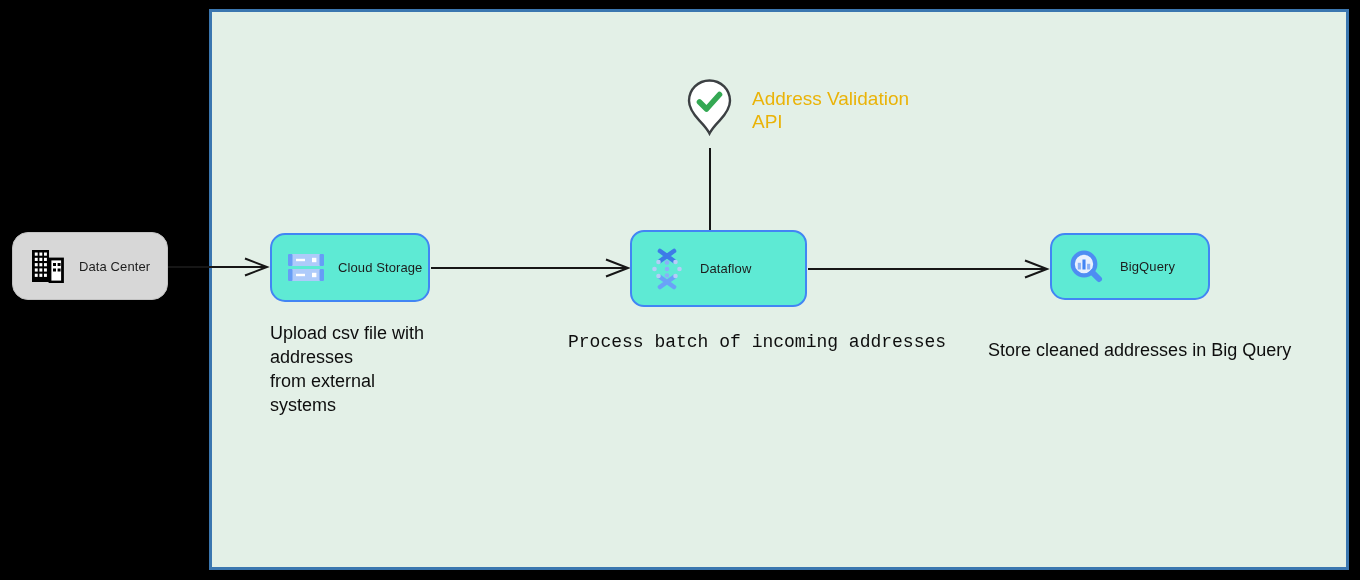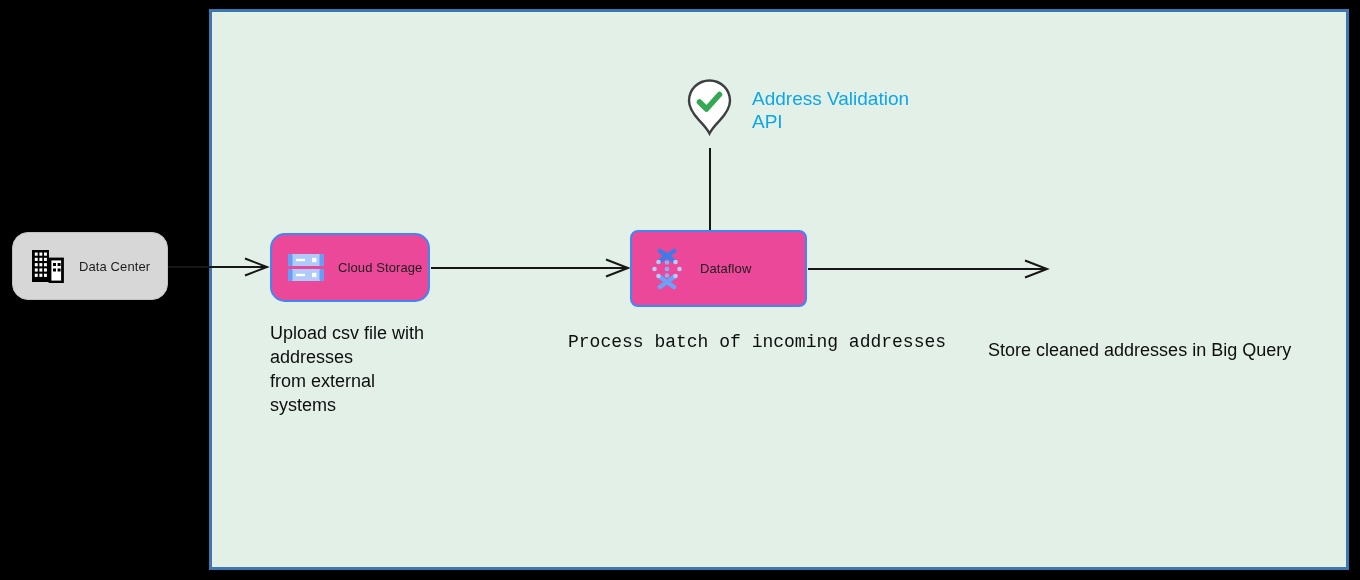--- a/index.html
+++ b/index.html
@@ -18,45 +18,45 @@
     border:3px solid #3b77b0;
     z-index:1;
   }
   svg.connectors{position:absolute;left:0;top:0;width:1360px;height:580px;z-index:2;pointer-events:none;}
   .node{
     position:absolute;z-index:3;
     box-sizing:border-box;
     display:flex;align-items:center;
     padding-left:16px;gap:14px;
     border-radius:15px;
-    background:#ec4899;
+    background:#5eead4;
     border:2px solid #4285f4;
   }
   .node .node-label{
     font-size:13px;color:#1d1d1d;letter-spacing:0.1px;
   }
   .node-data-center{
     left:12px;top:232px;width:156px;height:68px;
     background:#d7d7d7;border:1px solid #c2c2c2;border-radius:16px;
   }
   .node-cloud-storage{left:270px;top:233px;width:160px;height:69px;}
-  .node-dataflow{left:630px;top:230px;width:177px;height:77px;border-radius:8px;}
+  .node-dataflow{left:630px;top:230px;width:177px;height:77px;border-radius:14px;}
   .node-bigquery{left:1050px;top:233px;width:160px;height:67px;}
   .caption{
     position:absolute;z-index:3;
     font-size:18px;line-height:24px;color:#0e0e0e;
     white-space:pre-line;
   }
   .caption-upload{left:270px;top:321px;width:230px;}
   .caption-process{left:568px;top:330px;white-space:nowrap;font-family:Liberation Mono, monospace;}
   .caption-store{left:988px;top:330px;white-space:nowrap;margin-top:8px;}
   .pin-wrap{position:absolute;left:686px;top:79px;z-index:3;width:47px;height:57px;}
   .av-label{
     position:absolute;left:752px;top:87px;z-index:3;
-    font-size:19px;line-height:23px;color:#0ea5e9;
+    font-size:19px;line-height:23px;color:#eab308;
     white-space:pre-line;
   }
   .icon{flex:0 0 auto;display:block;}
 </style>
 </head>
 <body>
 
 <div class="canvas">
 
   <div class="boundary"></div>
@@ -136,20 +136,30 @@
       </g>
       <g fill="#89b0f8">
         <circle cx="19" cy="14.5" r="2.3"></circle>
           <circle cx="19" cy="21" r="2.3"></circle>
           <circle cx="19" cy="27.5" r="2.3"></circle>
       </g>
     </svg>
     <span class="node-label">Dataflow</span>
   </div>
 
+  <div class="node node-bigquery">
+    <svg class="icon" width="38" height="38" viewBox="0 0 38 38">
+      <circle cx="16" cy="16" r="11.3" fill="#e8f0fe" stroke="#4e8df2" stroke-width="4.2"></circle>
+      <rect x="9.8" y="14.8" width="3.1" height="6.7" fill="#8ab1f7"></rect>
+      <rect x="14.45" y="11.5" width="3.1" height="10" fill="#4285f4"></rect>
+      <rect x="19.1" y="15.8" width="3.1" height="5.7" fill="#8ab1f7"></rect>
+      <path d="M24.5 24.5 L31 31" stroke="#4e8df2" stroke-width="6" stroke-linecap="round"></path>
+    </svg>
+    <span class="node-label">BigQuery</span>
+  </div>
 
   <div class="pin-wrap">
     <svg width="47" height="57" viewBox="0 0 47 57">
       <path d="M23.5 1.5 C12 1.5 3 10.6 3 21.8 C3 29.3 7.6 35.4 13.2 41.3 C16.9 45.2 20.9 49.3 23.5 54.5 C26.1 49.3 30.1 45.2 33.8 41.3 C39.4 35.4 44 29.3 44 21.8 C44 10.6 35 1.5 23.5 1.5 Z" fill="#ffffff" stroke="#3c4043" stroke-width="2.4"></path>
       <path d="M13.5 23 L20.5 30 L33.5 15.5" fill="none" stroke="#34a853" stroke-width="5.6" stroke-linecap="round" stroke-linejoin="round"></path>
     </svg>
   </div>
   <div class="av-label">Address Validation
 API</div>
 

